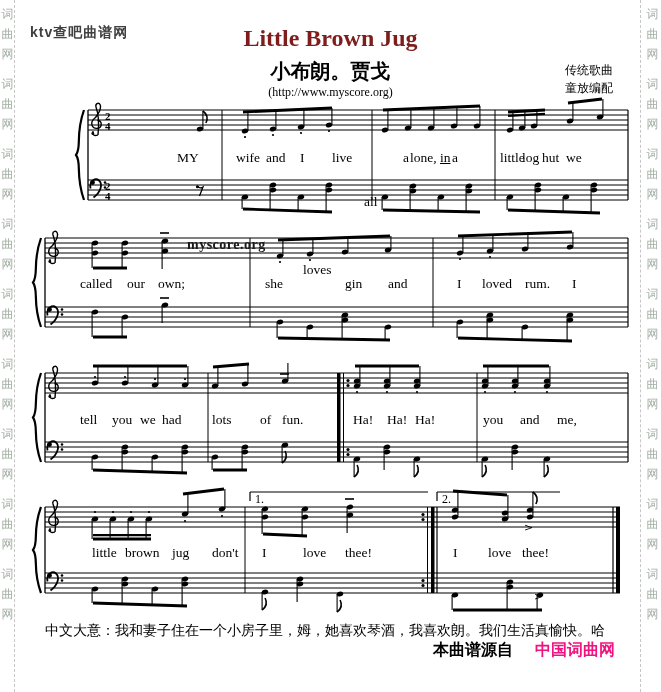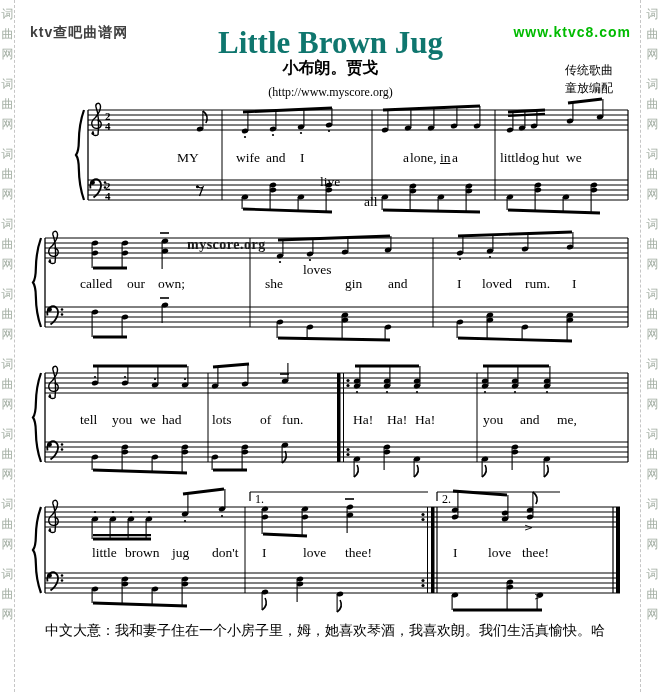--- a/index.html
+++ b/index.html
@@ -5,23 +5,23 @@
   html,body{margin:0;padding:0;background:#ffffff;}
   .page{position:relative;width:661px;height:692px;background:#fff;overflow:hidden;
         font-family:"Liberation Sans",sans-serif;}
   .vmargin{position:absolute;top:0;width:13px;height:692px;display:flex;flex-direction:column;
            align-items:center;padding-top:4px;box-sizing:border-box;}
   .vmargin span{font-size:12px;line-height:20px;color:#a3aea3;display:block;}
   .vmargin .grp{margin-bottom:10px;display:flex;flex-direction:column;align-items:center;}
   .dash{position:absolute;top:0;height:692px;width:0;border-left:1px dashed #c6c6c6;}
   .hdr-link{position:absolute;font-size:14px;letter-spacing:1px;font-weight:bold;}
   .title{position:absolute;left:0;right:0;top:25px;text-align:center;
-         font-family:"Liberation Serif",serif;font-weight:bold;font-size:31px;color:#0f766e;}
+         font-family:"Liberation Serif",serif;font-weight:bold;font-size:24px;color:#7f1d1d;}
   .subtitle{position:absolute;left:0;right:0;top:58px;text-align:center;
-            font-weight:bold;font-size:16px;color:#000;}
+            font-weight:bold;font-size:20px;color:#000;}
   .srcurl{position:absolute;left:0;right:0;top:85px;text-align:center;
           font-family:"Liberation Serif",serif;font-size:12px;color:#000;}
   .credits{position:absolute;right:48px;top:61px;text-align:right;font-size:12px;
            line-height:18px;color:#000;}
   #score-svg{position:absolute;left:0;top:0;}
   .lyric{position:absolute;font-family:"Liberation Serif",serif;font-size:13.5px;color:#000;
          white-space:nowrap;}
   .footer-cn{position:absolute;font-size:14px;color:#000;white-space:nowrap;}
   .footer-src{position:absolute;top:640px;left:433px;font-size:16px;font-weight:bold;
               white-space:nowrap;}
@@ -123,21 +123,20 @@
         <span>网</span>
       </div>
       <div class="grp">
         <span>词</span>
         <span>曲</span>
         <span>网</span>
       </div>
     </div>
 
   <div class="hdr-link" id="site-left" style="left: 30px; top: 24px; color: #404040;">ktv查吧曲谱网</div>
-  <div class="hdr-link" id="site-right" style="right: 30px; top: 24px; color: rgb(0, 187, 0);">www.ktvc8.com</div>
   <div class="title">Little Brown Jug</div>
   <div class="subtitle">小布朗。贾戈</div>
   <div class="srcurl">(http://www.myscore.org)</div>
   <div class="credits">
     <div>传统歌曲</div>
     <div>童放编配</div>
   </div>
 
   <div id="score">
       <svg width="661" height="692" id="score-svg">
@@ -551,21 +550,21 @@
         <line x1="507.1" y1="582" x2="507.1" y2="610" stroke="#000" stroke-width="1.1"></line>
         <ellipse cx="540" cy="595" rx="3.3" ry="2.4" fill="#000" transform="rotate(-18 540 595)"></ellipse>
         <line x1="537.1" y1="595" x2="537.1" y2="610" stroke="#000" stroke-width="1.1"></line>
         <line x1="453" y1="610" x2="542" y2="610" stroke="#000" stroke-width="2.8"></line>
         <text x="534" y="600" font-size="11" font-family="&quot;DejaVu Sans&quot;,sans-serif" fill="#000">&gt;</text>
       </svg>
       <span class="lyric" style="left: 177px; top: 150px;">MY</span>
       <span class="lyric" style="left: 236px; top: 150px; text-align: right;">wife</span>
       <span class="lyric" style="left: 266px; top: 150px;">and</span>
       <span class="lyric" style="left: 300px; top: 150px;">I</span>
-      <span class="lyric" style="left: 320px; top: 150px; margin-top: 24px;">live</span>
+      <span class="lyric" style="left: 332px; top: 150px;">live</span>
       <span class="lyric" style="left: 364px; top: 150px; margin-top: 44px;">all</span>
       <span class="lyric" style="left: 403px; top: 150px;">a</span>
       <span class="lyric" style="left: 410px; top: 150px;">lone,</span>
       <span class="lyric" style="left: 440px; top: 150px; text-decoration: underline;">in</span>
       <span class="lyric" style="left: 452px; top: 150px;">a</span>
       <span class="lyric" style="left: 500px; top: 150px;">little</span>
       <span class="lyric" style="left: 522px; top: 150px;">log</span>
       <span class="lyric" style="left: 542px; top: 150px;">hut</span>
       <span class="lyric" style="left: 566px; top: 150px;">we</span>
       <span class="lyric" style="left: 80px; top: 276px;">called</span>
@@ -598,14 +597,17 @@
       <span class="lyric" style="left: 212px; top: 545px;">don't</span>
       <span class="lyric" style="left: 262px; top: 545px;">I</span>
       <span class="lyric" style="left: 303px; top: 545px;">love</span>
       <span class="lyric" style="left: 345px; top: 545px;">thee!</span>
       <span class="lyric" style="left: 453px; top: 545px;">I</span>
       <span class="lyric" style="left: 488px; top: 545px;">love</span>
       <span class="lyric" style="left: 522px; top: 545px;">thee!</span>
     </div>
 
   <div class="footer-cn" style="left:45px;top:622px;">中文大意：我和妻子住在一个小房子里，姆，她喜欢琴酒，我喜欢朗。我们生活真愉快。哈</div>
+  <div class="footer-src">
+    <span>本曲谱源自</span><span class="site" id="source-site" style="color: rgb(240, 19, 128);">中国词曲网</span>
+  </div>
 
 </div>
 
 </body></html>

